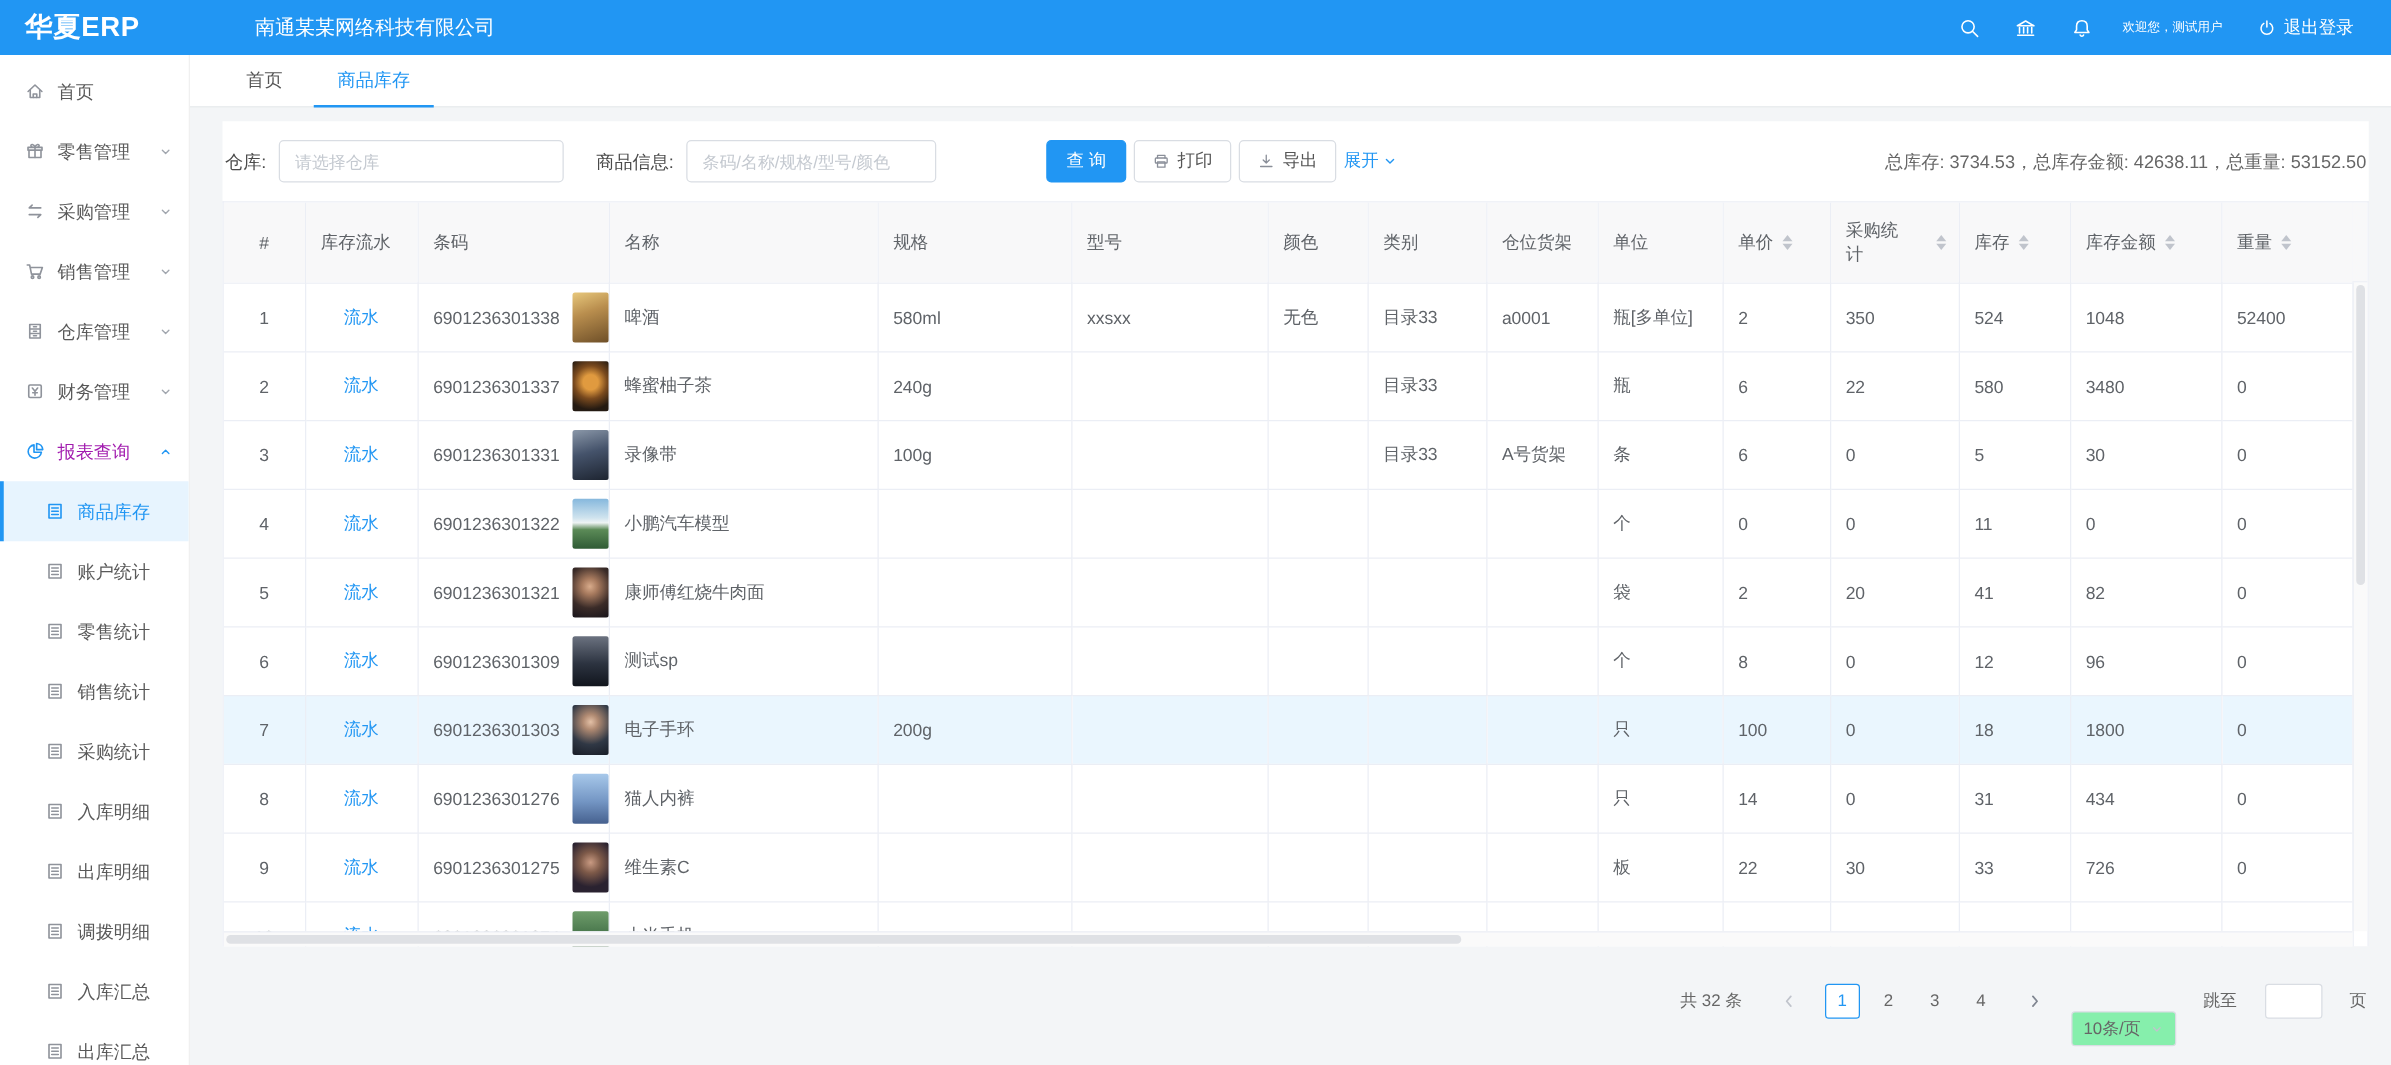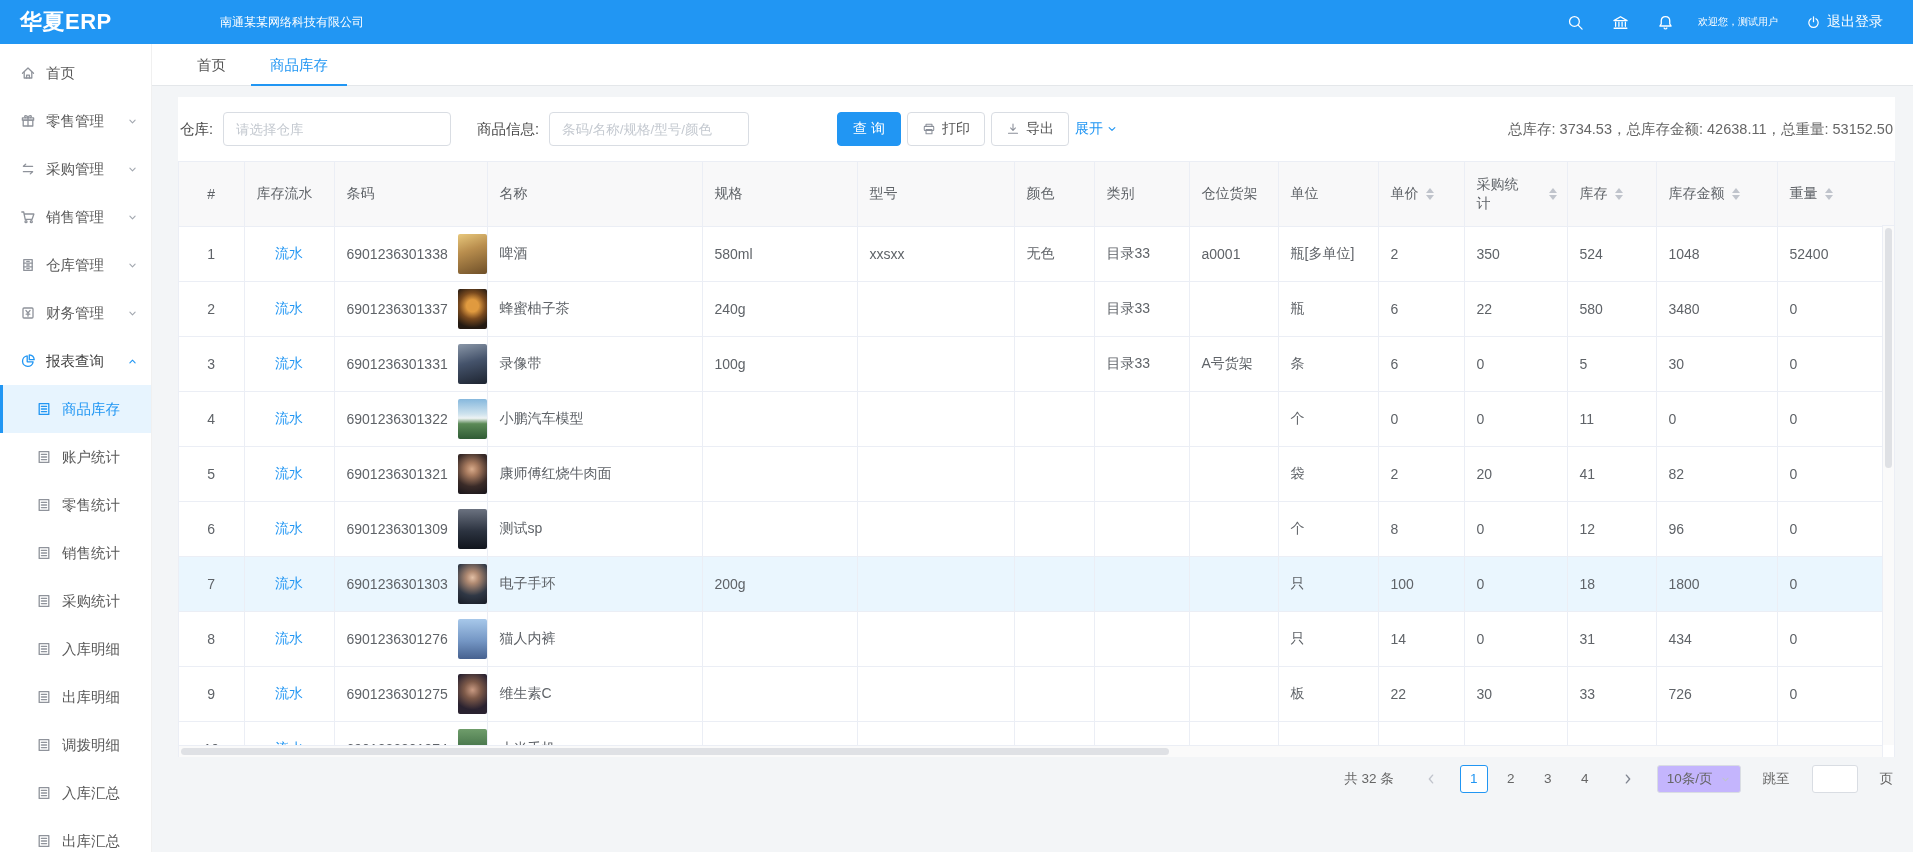--- a/index.html
+++ b/index.html
@@ -4,41 +4,41 @@
 <style>
   * { margin:0; padding:0; box-sizing:border-box; }
   html,body { width:1913px; height:852px; overflow:hidden;
     font-family:"Liberation Sans","DejaVu Sans",sans-serif; background:#f3f5f7; }
   svg { display:block; }
 
   
   .topbar { position:absolute; left:0; top:0; right:0; height:44px; background:#2196f3;
     display:flex; align-items:center; color:#fff; z-index:10; }
   .logo { width:152px; padding-left:20px; font-size:22px; font-weight:bold; letter-spacing:.5px; cursor:pointer; }
-  .company { margin-left:68px; font-size:12px; }
+  .company { margin-left:52px; font-size:16px; }
   .topbar-right { margin-left:auto; display:flex; align-items:center; padding-right:30px; }
   .tb-icon { width:17px; height:17px; margin-left:28px; cursor:pointer; color:#fff; }
   .tb-icon svg { width:17px; height:17px; }
   .welcome { margin-left:24px; font-size:10px; }
   .logout { margin-left:28px; display:flex; align-items:center; gap:6px; font-size:14px; cursor:pointer; }
   .logout .tb-icon { margin-left:0; width:15px; height:15px; }
   .logout .tb-icon svg { width:15px; height:15px; }
 
   
   .sidebar { position:absolute; left:0; top:44px; bottom:0; width:152px; background:#fff;
     border-right:1px solid #f0f0f0; overflow:hidden; z-index:5; }
   #side-nav { padding-top:5px; }
   .side-item { height:48px; display:flex; align-items:center; padding-left:20px; position:relative;
     font-size:14.5px; color:#595959; cursor:pointer; }
   .side-item.sub { padding-left:36px; }
   .s-icon { width:16px; height:16px; margin-right:10px; color:#8f939b; flex:none; }
   .s-icon svg { width:16px; height:16px; }
   .s-chev { position:absolute; right:13px; width:11px; height:11px; color:#a2a7af; }
   .s-chev svg { width:11px; height:11px; }
-  .side-item.active { color:#404040; }
+  .side-item.active { color:#a21caf; }
   .side-item.active .s-icon, .side-item.active .s-chev { color:#2196f3; }
   .side-item.selected { background:#e7f4fe; color:#2196f3; }
   .side-item.selected .s-icon { color:#2196f3; }
   .side-item.selected::before { content:""; position:absolute; left:0; top:0; bottom:0; width:3px; background:#2196f3; }
 
   
   .main { position:absolute; left:152px; top:44px; right:0; bottom:0; background:#f3f5f7; }
   .tabbar { height:42px; background:#fff; border-bottom:1px solid #e4e7ea; display:flex; padding-left:26px; }
   .tab { height:42px; line-height:42px; padding:0 19px; margin-right:6px; font-size:14.5px; color:#555;
     cursor:pointer; position:relative; }
@@ -112,21 +112,21 @@
     color:#666; font-size:13.5px; padding-right:2px; }
   .pg-total { margin-right:8px; }
   .pg-arrow { width:14px; height:14px; display:flex; align-items:center; cursor:pointer; }
   .pg-arrow svg { width:14px; height:14px; }
   .pg-arrow.prev { color:#c0c4cc; }
   .pg-arrow.next { color:#808691; }
   .pg-pages { display:flex; gap:9px; }
   .pg-num { min-width:28px; height:28px; line-height:28px; text-align:center; border-radius:3px; cursor:pointer; }
   .pg-num.current { border:1px solid #2196f3; color:#2196f3; line-height:26px; background:#fff; }
   .pg-size { height:28px; border:1px solid #d9dde3; border-radius:3px; display:flex; align-items:center;
-    gap:7px; padding:0 9px; cursor:pointer; background:#c4b5fd; }
+    gap:7px; padding:0 9px; cursor:pointer; background:#86efac;margin-top:44px; }
   .pg-size-chev { width:11px; height:11px; color:#c0c4cc; }
   .pg-size-chev svg { width:11px; height:11px; }
   .pg-jump-input { width:46px; height:28px; border:1px solid #d9dde3; border-radius:3px; outline:none; padding:0 6px; }
 </style>
 </head>
 <body>
 
 <header class="topbar">
   <div class="logo">华夏ERP</div>
   <div class="company">南通某某网络科技有限公司</div>

